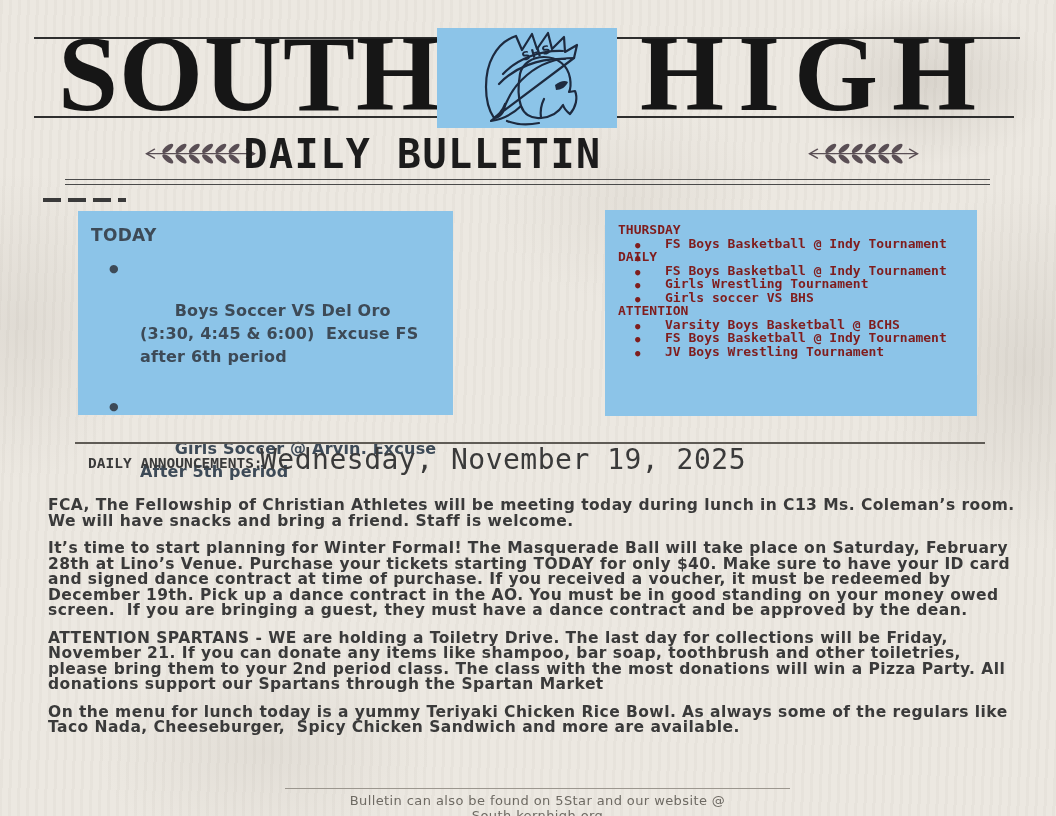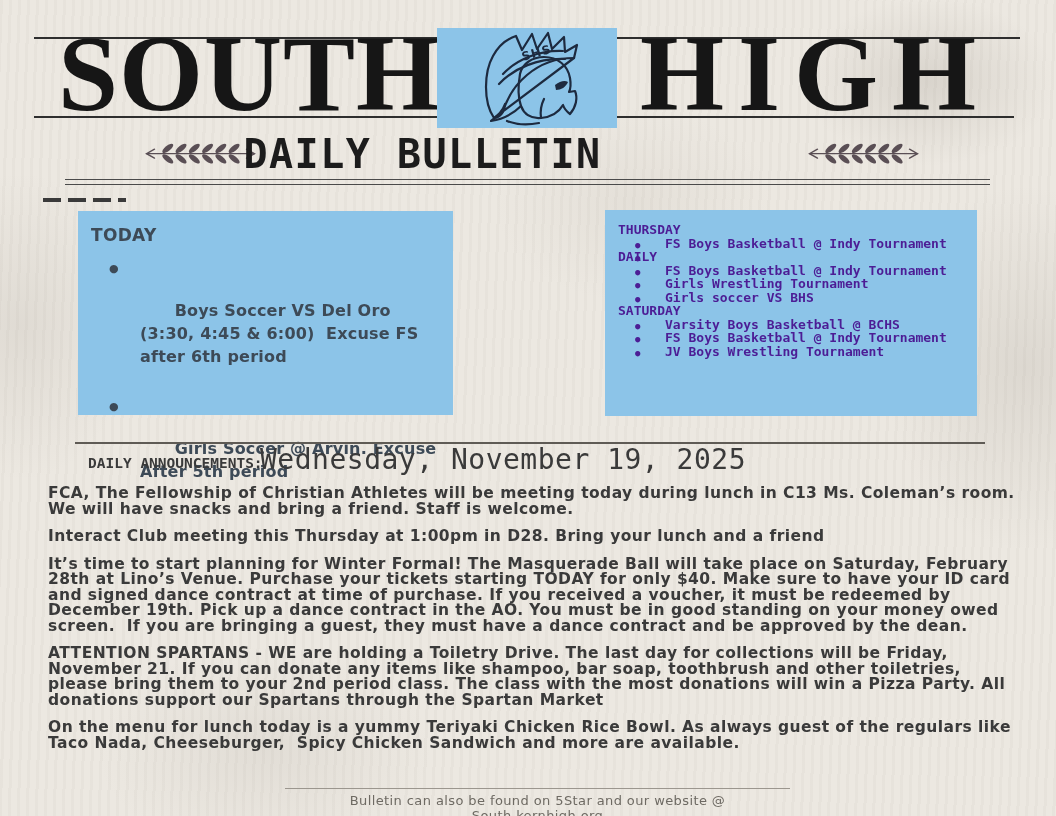--- a/index.html
+++ b/index.html
@@ -46,33 +46,33 @@
   .today-box{
     position:absolute; left:78px; top:211px; width:375px; height:204px;
     background:#8CC4E8; color:#3d4a57; padding:14px 0 8px 13px; box-sizing:border-box;
   }
   .today-box .box-title{font-weight:bold; font-size:17px; letter-spacing:.3px; margin-bottom:8px;}
   .t-item{position:relative; margin-left:18px; padding-left:31px; width:300px;
     font-weight:bold; font-size:16px; line-height:23px; letter-spacing:.2px; white-space:pre-wrap;}
   .t-item .blt{position:absolute; left:0; top:4px; font-size:11px;}
   .week-box{
     position:absolute; left:605px; top:210px; width:372px; height:206px;
-    background:#8CC4E8; color:#4c1d95; padding:13px 12px 0 13px; box-sizing:border-box;
+    background:#8CC4E8; color:#7f1d1d; padding:13px 12px 0 13px; box-sizing:border-box;
     font-family:"DejaVu Sans Mono", monospace; font-weight:bold; font-size:13px; line-height:13.5px;
   }
   .wk-day{letter-spacing:0;}
   .wk-item{position:relative; padding-left:47px; width:351px; box-sizing:border-box;}
   .wk-item .blt{position:absolute; left:17px; top:2px; font-size:9px;}
   
   .ann-rule{position:absolute; left:75px; top:442px; width:910px; height:1.5px; background:#5f5b55;}
   .ann-label{position:absolute; left:88px; top:456px; font-family:"DejaVu Sans Mono", monospace;
     font-weight:bold; font-size:14.5px; line-height:1; color:#3a3a3a;}
   .ann-date{position:absolute; left:260px; top:446px; font-family:"DejaVu Sans Mono", monospace;
     font-size:28px; line-height:1; letter-spacing:.5px; color:#3a3a3a;}
-  .body-text{position:absolute; left:48px; top:486px; width:970px; color:#3a3a3a;}
+  .body-text{position:absolute; left:48px; top:498px; width:970px; color:#3a3a3a;}
   .body-text p{margin:0 0 12px 0; font-weight:bold; font-size:15.5px; line-height:15.5px;
     letter-spacing:.45px; white-space:pre-wrap;}
   
   .footer{position:absolute; left:285px; top:788px; width:505px; text-align:center;
     border-top:1px solid #9b968e; border-bottom:1px solid #9b968e; padding:4px 0 5px;
     font-size:13px; letter-spacing:.4px; color:#6e6a63;}
 </style>
 </head>
 <body>
 
@@ -160,35 +160,34 @@
   </div>
 
   <div class="week-box">
     <div class="wk-day">THURSDAY</div>
     <div class="wk-item"><span class="blt">●</span><span>FS Boys Basketball @ Indy Tournament</span></div>
     <div class="wk-item"><span class="blt">●</span></div>
     <div class="wk-day">DAILY</div>
     <div class="wk-item"><span class="blt">●</span><span>FS Boys Basketball @ Indy Tournament</span></div>
     <div class="wk-item"><span class="blt">●</span><span>Girls Wrestling Tournament</span></div>
     <div class="wk-item"><span class="blt">●</span><span>Girls soccer VS BHS</span></div>
-    <div class="wk-day">SATURDAY</div>
+    <div class="wk-day">ATTENTION</div>
     <div class="wk-item"><span class="blt">●</span><span>Varsity Boys Basketball @ BCHS</span></div>
     <div class="wk-item"><span class="blt">●</span><span>FS Boys Basketball @ Indy Tournament</span></div>
     <div class="wk-item"><span class="blt">●</span><span>JV Boys Wrestling Tournament</span></div>
   </div>
 
   <div class="ann-rule"></div>
   <div class="ann-label">DAILY ANNOUNCEMENTS:</div>
   <div class="ann-date">Wednesday, November 19, 2025</div>
 
   <div class="body-text">
     <p>FCA, The Fellowship of Christian Athletes will be meeting today during lunch in C13 Ms. Coleman’s room. We will have snacks and bring a friend. Staff is welcome.</p>
-    <p>Interact Club meeting this Thursday at 1:00pm in D28. Bring your lunch and a friend</p>
     <p>It’s time to start planning for Winter Formal! The Masquerade Ball will take place on Saturday, February 28th at Lino’s Venue. Purchase your tickets starting TODAY for only $40. Make sure to have your ID card and signed dance contract at time of purchase. If you received a voucher, it must be redeemed by December 19th. Pick up a dance contract in the AO. You must be in good standing on your money owed screen.  If you are bringing a guest, they must have a dance contract and be approved by the dean.</p>
     <p>ATTENTION SPARTANS - WE are holding a Toiletry Drive. The last day for collections will be Friday, November 21. If you can donate any items like shampoo, bar soap, toothbrush and other toiletries, please bring them to your 2nd period class. The class with the most donations will win a Pizza Party. All donations support our Spartans through the Spartan Market</p>
-    <p>On the menu for lunch today is a yummy Teriyaki Chicken Rice Bowl. As always guest of the regulars like Taco Nada, Cheeseburger,  Spicy Chicken Sandwich and more are available.</p>
+    <p>On the menu for lunch today is a yummy Teriyaki Chicken Rice Bowl. As always some of the regulars like Taco Nada, Cheeseburger,  Spicy Chicken Sandwich and more are available.</p>
   </div>
 
   <div class="footer">
     <span>Bulletin can also be found on 5Star and our website @ South.kernhigh.org</span>
   </div>
 
 </div>
 
 </body></html>

